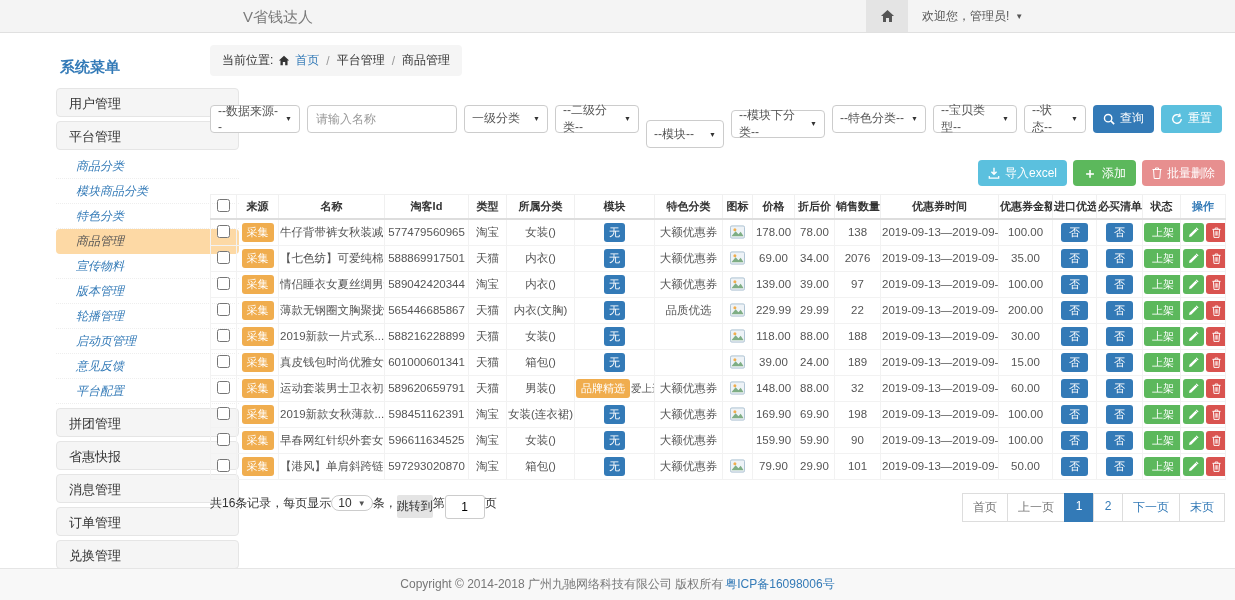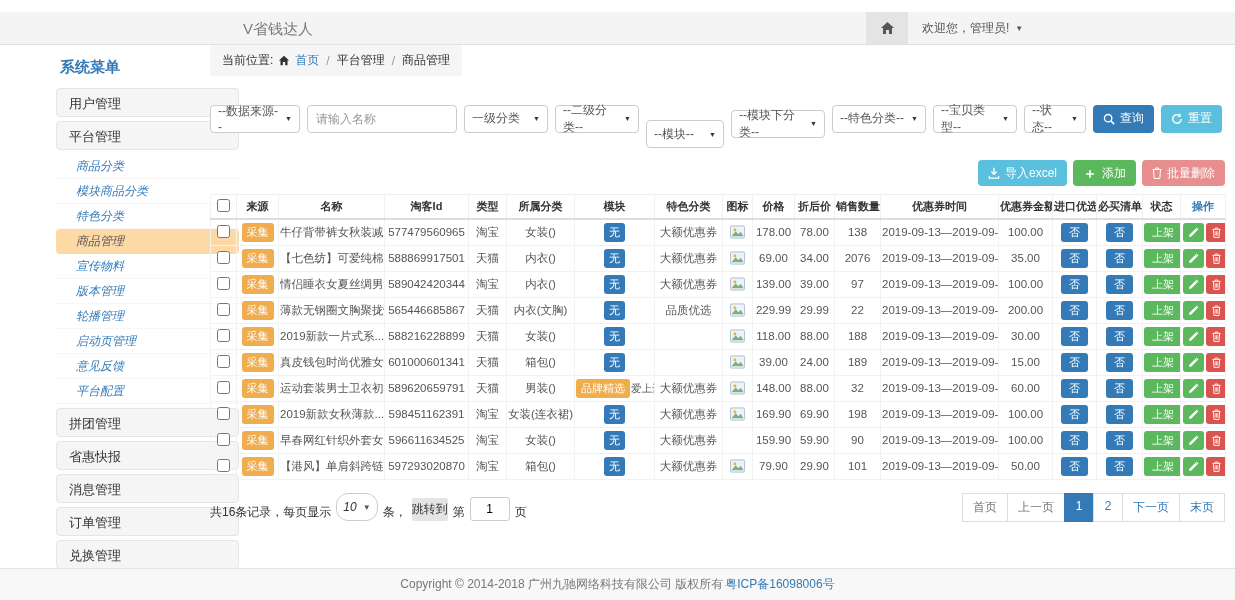--- a/index.html
+++ b/index.html
@@ -1,20 +1,20 @@
 <!DOCTYPE html>
 <html><head>
 <meta charset="utf-8">
 <style>
 * { box-sizing:border-box; margin:0; padding:0; }
 html,body { width:1235px; height:600px; }
 body { position:relative; overflow:hidden; background:#fff; font-family:"Liberation Sans","DejaVu Sans",sans-serif; }
 
 
-.header { position:absolute; top:12px; left:0; right:0; height:33px; background:#f4f4f4; border-bottom:1px solid #e0e0e0; z-index:5; }
+.header { position:absolute; top:0; left:0; right:0; height:33px; background:#f4f4f4; border-bottom:1px solid #e0e0e0; z-index:5; }
 .header-title { position:absolute; left:243px; top:8px; font-size:15px; color:#7a7a7a; }
 .home-box { position:absolute; left:866px; top:0; width:42px; height:32px; background:#e4e4e4; display:flex; align-items:center; justify-content:center; cursor:pointer; }
 .user-box { position:absolute; left:922px; top:0; height:32px; display:flex; align-items:center; gap:6px; font-size:12px; color:#555; cursor:pointer; }
 .caret-sm { font-size:8px; color:#555; }
 
 
 .sidebar { position:absolute; left:8px; top:52px; width:183px; height:536px; overflow:hidden;margin-left:48px; }
 .side-title { font-size:15px; font-weight:bold; color:#337ab7; margin:6px 4px 11px; }
 .side-group { height:29px; line-height:29px; padding:0 12px; background:#f5f5f5; border:1px solid #e5e5e5; border-radius:4px; margin-bottom:4px; font-size:13px; color:#333; cursor:pointer; }
 .side-sub { margin-bottom:4px; }
@@ -56,22 +56,22 @@
 .sbtn { display:inline-block; padding:2px 8px; border-radius:3px; font-size:11px; color:#fff; cursor:pointer; }
 .sbtn.blue { background:#337ab7; }
 .sbtn.green { background:#5cb85c; }
 .opbtn { display:inline-flex; align-items:center; justify-content:center; width:21px; height:19px; border-radius:3px; cursor:pointer; margin:0 1px; vertical-align:middle; }
 .opbtn.green { background:#5cb85c; }
 .opbtn.red { background:#d9534f; }
 .thumb { display:inline-flex; vertical-align:middle; }
 
 
 .pagerow { display:flex; justify-content:space-between; align-items:center; margin-top:13px; font-size:12px; color:#333; width:1015px; }
-.pl { display:flex; align-items:flex-end; gap:5px; }
-.psel { height:28px; border:1px solid #ccc; border-radius:12px; background:#fff; display:inline-flex; align-items:center; gap:6px; padding:0 6px; font-size:12px; cursor:pointer;font-style:italic; }
+.pl { display:flex; align-items:flex-start; }
+.psel { height:16px; border:1px solid #ccc; border-radius:12px; background:#fff; display:inline-flex; align-items:center; gap:6px; padding:0 6px; font-size:12px; cursor:pointer; }
 .jump { background:#e4e4e4; padding:3px 0; border-radius:2px; color:#333; cursor:pointer; }
 .jumpin { width:40px; height:24px; border:1px solid #ccc; border-radius:3px; text-align:center; font-size:12px; font-family:inherit; }
 .pager { display:flex; }
 .pg { min-width:30px; padding:5px 10px; border:1px solid #ddd; margin-left:-1px; background:#fff; text-align:center; cursor:pointer; font-size:12px; }
 .pg.muted { color:#777; }
 .pg.link { color:#337ab7; }
 .pg.active { background:#337ab7; border-color:#337ab7; color:#fff; }
 
 
 .footer { position:absolute; left:0; right:0; bottom:0; height:32px; background:#f8f8f8; border-top:1px solid #e5e5e5; display:flex; align-items:center; justify-content:center; gap:2px; font-size:12px; color:#777; z-index:6; }

